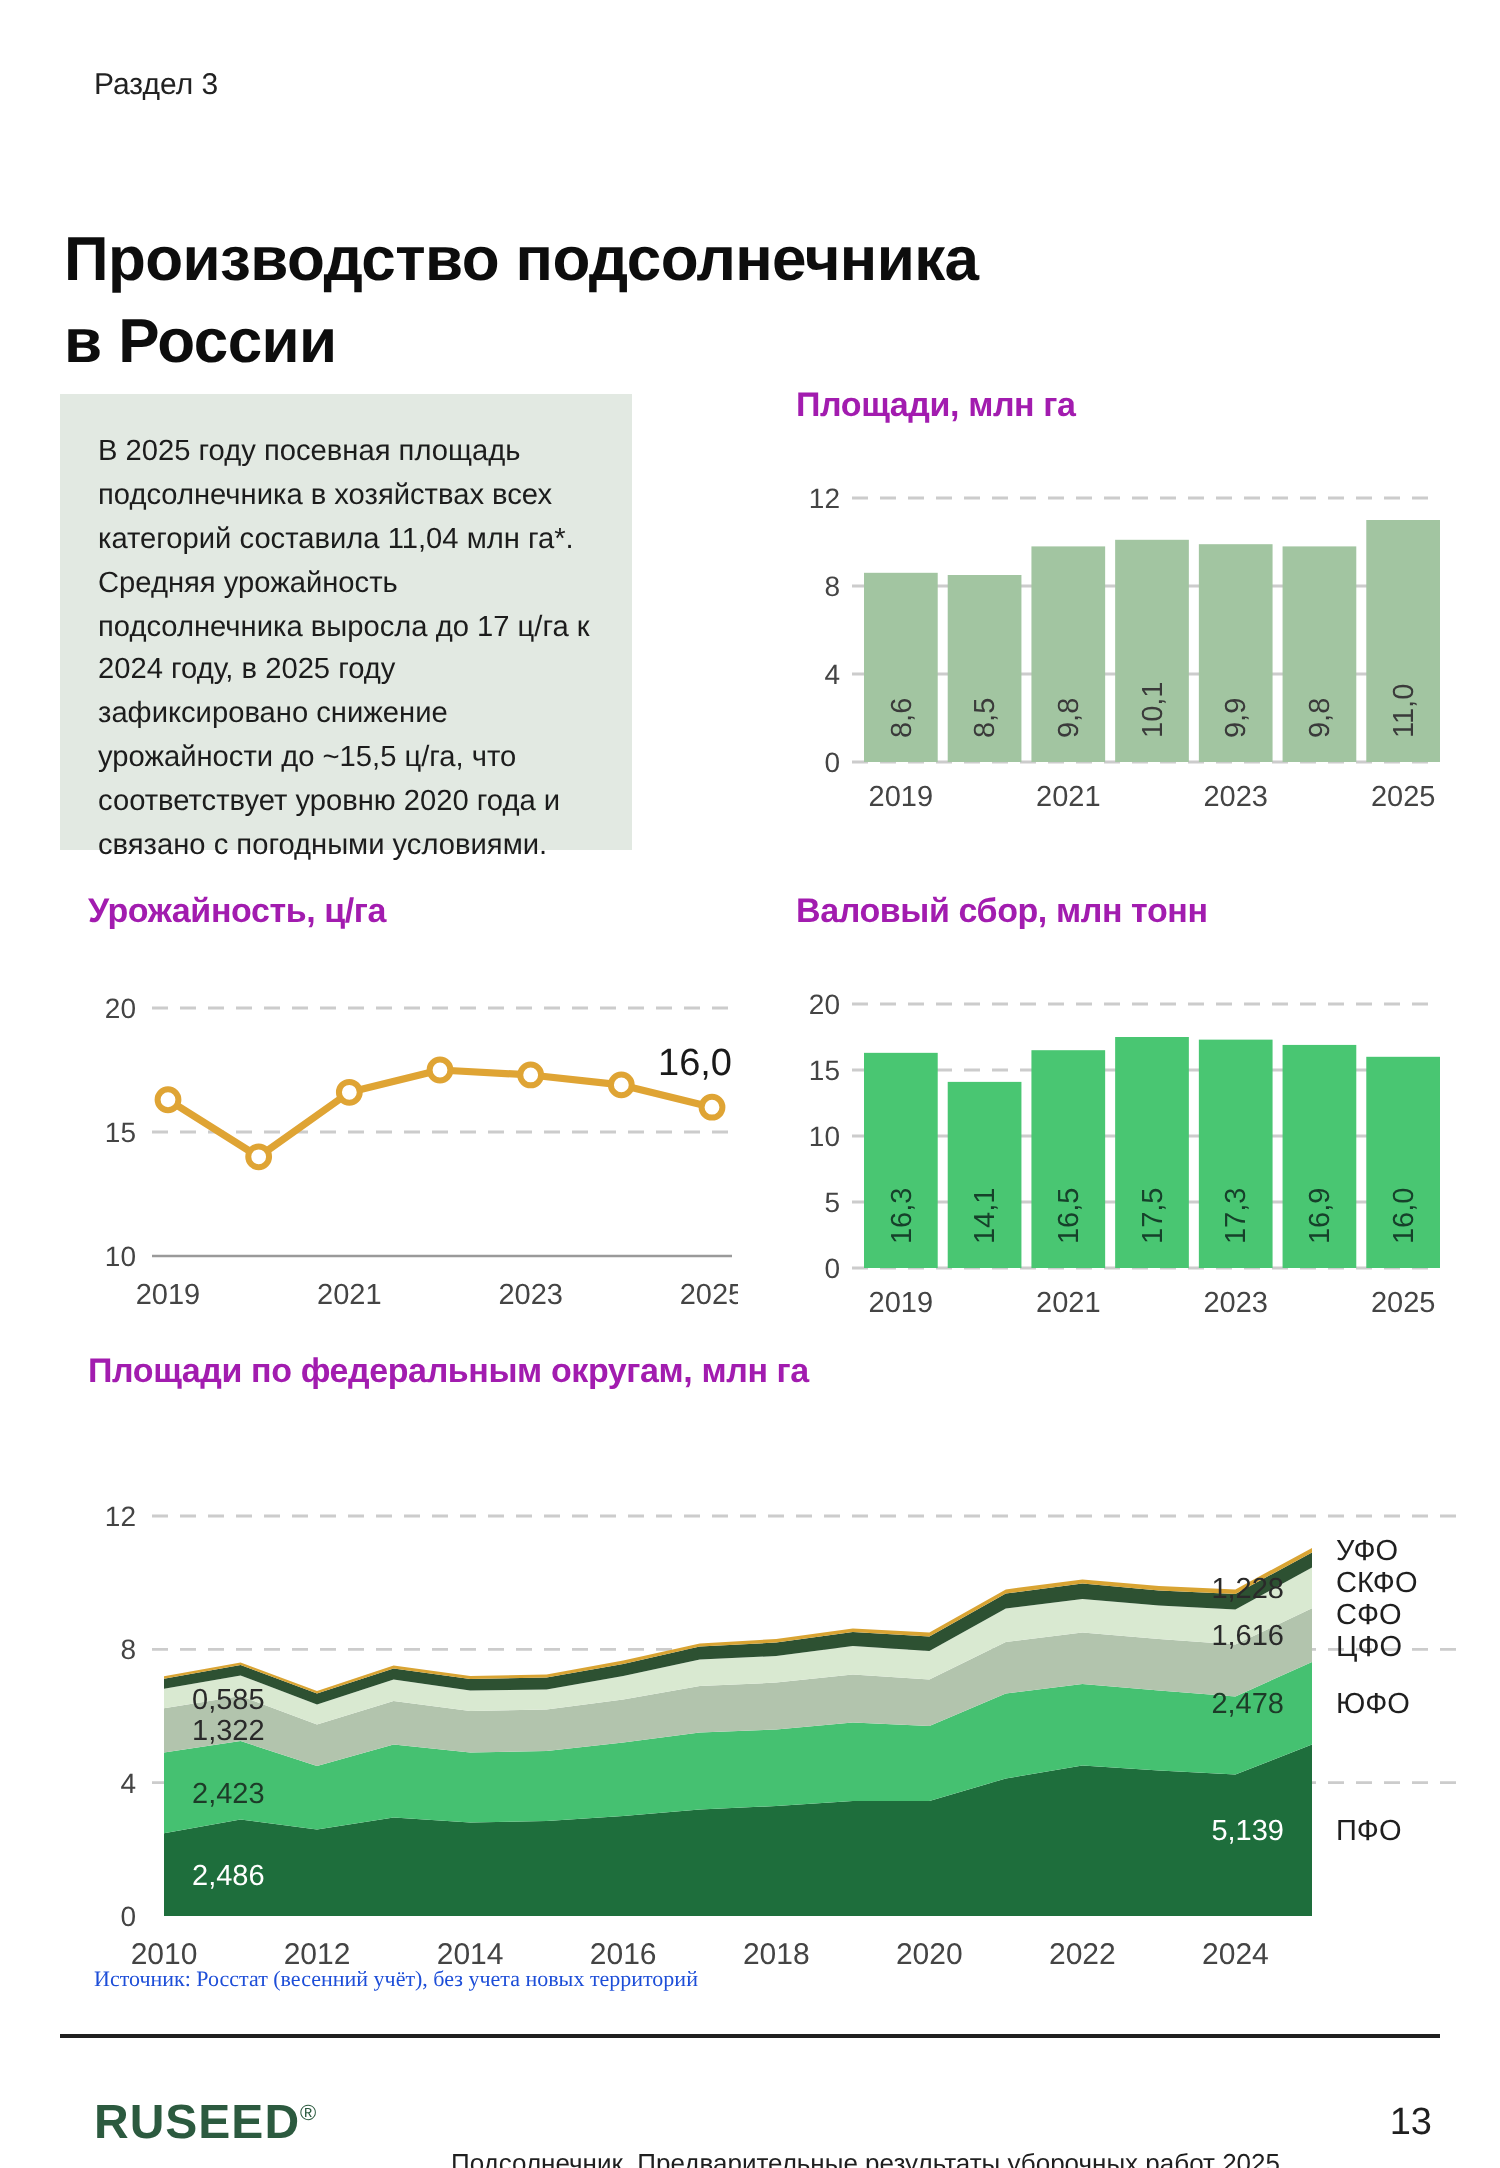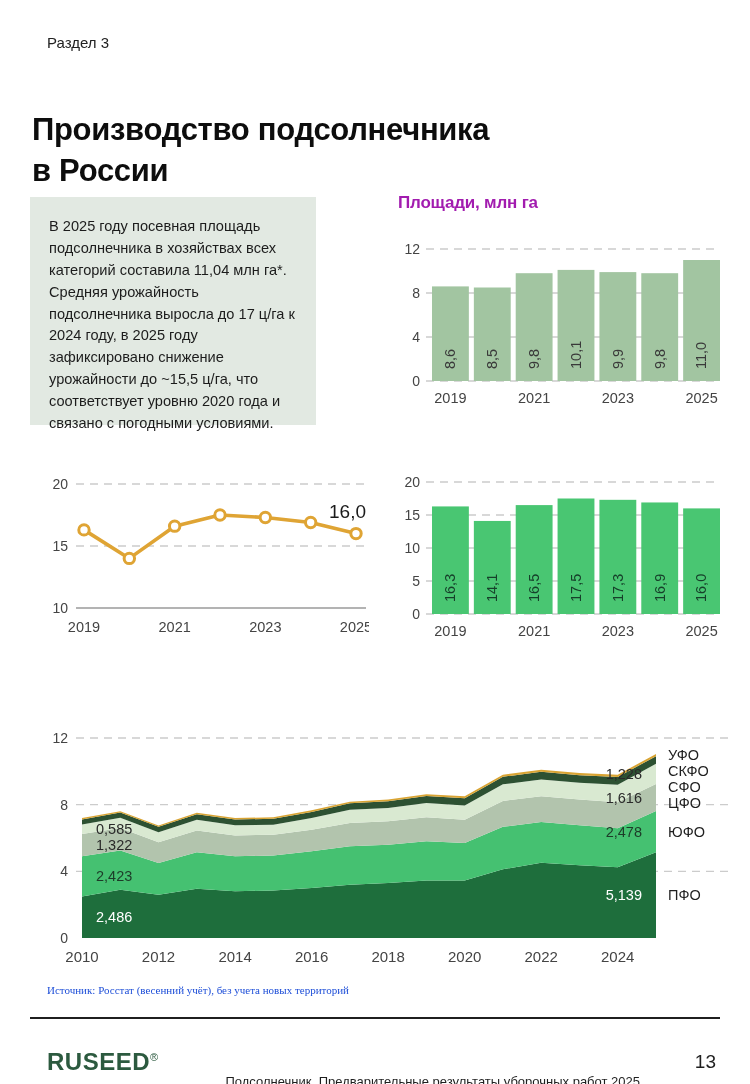--- a/index.html
+++ b/index.html
@@ -73,20 +73,21 @@
         <rect x="285.1428571428571" y="37" width="36.857142857142854" height="121" fill="#a2c5a1"></rect>
         <text x="304.57142857142856" y="146" font-size="14.5" fill="#3a3a3a" transform="rotate(-90 304.57142857142856 146)" text-anchor="start" dominant-baseline="middle">11,0</text>
         <text x="52.42857142857143" y="180" text-anchor="middle" font-size="14.5" fill="#444444">2019</text>
         <text x="136.14285714285714" y="180" text-anchor="middle" font-size="14.5" fill="#444444">2021</text>
         <text x="219.85714285714283" y="180" text-anchor="middle" font-size="14.5" fill="#444444">2023</text>
         <text x="303.57142857142856" y="180" text-anchor="middle" font-size="14.5" fill="#444444">2025</text>
       </svg>
   </div>
 
   <div class="chart-block" id="chart-yield">
+    <h3>Урожайность, ц/га</h3>
     <svg width="325" height="188">
         <line x1="32" y1="152" x2="322" y2="152" stroke="#9a9a9a" stroke-width="1.3" stroke-dasharray="none"></line>
         <text x="24" y="157" text-anchor="end" font-size="14" fill="#444444">10</text>
         <line x1="32" y1="90" x2="322" y2="90" stroke="#cccccc" stroke-width="1.4" stroke-dasharray="8 6"></line>
         <text x="24" y="95" text-anchor="end" font-size="14" fill="#444444">15</text>
         <line x1="32" y1="28" x2="322" y2="28" stroke="#cccccc" stroke-width="1.4" stroke-dasharray="8 6"></line>
         <text x="24" y="33" text-anchor="end" font-size="14" fill="#444444">20</text>
         <polyline points="40,73.87999999999998 85.33333333333334,102.4 130.66666666666669,70.15999999999998 176,59 221.33333333333334,61.47999999999999 266.66666666666663,66.44000000000003 312,77.60000000000001" fill="none" stroke="#dfa434" stroke-width="3.6" stroke-linejoin="round"></polyline>
         <circle cx="40" cy="73.87999999999998" r="5.2" fill="#ffffff" stroke="#dfa434" stroke-width="3"></circle>
         <circle cx="85.33333333333334" cy="102.4" r="5.2" fill="#ffffff" stroke="#dfa434" stroke-width="3"></circle>
@@ -97,20 +98,21 @@
         <circle cx="312" cy="77.60000000000001" r="5.2" fill="#ffffff" stroke="#dfa434" stroke-width="3"></circle>
         <text x="40" y="176" text-anchor="middle" font-size="14.5" fill="#444444">2019</text>
         <text x="130.66666666666669" y="176" text-anchor="middle" font-size="14.5" fill="#444444">2021</text>
         <text x="221.33333333333334" y="176" text-anchor="middle" font-size="14.5" fill="#444444">2023</text>
         <text x="312" y="176" text-anchor="middle" font-size="14.5" fill="#444444">2025</text>
         <text x="322" y="61.60000000000001" text-anchor="end" font-size="19" fill="#1a1a1a">16,0</text>
       </svg>
   </div>
 
   <div class="chart-block" id="chart-gross">
+    <h3>Валовый сбор, млн тонн</h3>
     <svg width="325" height="192">
         <line x1="28" y1="158" x2="322" y2="158" stroke="#cccccc" stroke-width="1.4" stroke-dasharray="8 6"></line>
         <text x="22" y="163" text-anchor="end" font-size="14" fill="#444444">0</text>
         <line x1="28" y1="125" x2="322" y2="125" stroke="#cccccc" stroke-width="1.4" stroke-dasharray="8 6"></line>
         <text x="22" y="130" text-anchor="end" font-size="14" fill="#444444">5</text>
         <line x1="28" y1="92" x2="322" y2="92" stroke="#cccccc" stroke-width="1.4" stroke-dasharray="8 6"></line>
         <text x="22" y="97" text-anchor="end" font-size="14" fill="#444444">10</text>
         <line x1="28" y1="59" x2="322" y2="59" stroke="#cccccc" stroke-width="1.4" stroke-dasharray="8 6"></line>
         <text x="22" y="64" text-anchor="end" font-size="14" fill="#444444">15</text>
         <line x1="28" y1="26" x2="322" y2="26" stroke="#cccccc" stroke-width="1.4" stroke-dasharray="8 6"></line>
@@ -130,20 +132,21 @@
         <rect x="285.1428571428571" y="52.39999999999999" width="36.857142857142854" height="105.60000000000001" fill="#49c672"></rect>
         <text x="304.57142857142856" y="146" font-size="14.5" fill="#16402a" transform="rotate(-90 304.57142857142856 146)" text-anchor="start" dominant-baseline="middle">16,0</text>
         <text x="52.42857142857143" y="180" text-anchor="middle" font-size="14.5" fill="#444444">2019</text>
         <text x="136.14285714285714" y="180" text-anchor="middle" font-size="14.5" fill="#444444">2021</text>
         <text x="219.85714285714283" y="180" text-anchor="middle" font-size="14.5" fill="#444444">2023</text>
         <text x="303.57142857142856" y="180" text-anchor="middle" font-size="14.5" fill="#444444">2025</text>
       </svg>
   </div>
 
   <div class="chart-block" id="chart-fo">
+    <h3>Площади по федеральным округам, млн га</h3>
     <svg width="692" height="292">
         <text x="24" y="257" text-anchor="end" font-size="14" fill="#444444">0</text>
         <line x1="32" y1="185.33333333333334" x2="684" y2="185.33333333333334" stroke="#cccccc" stroke-width="1.4" stroke-dasharray="8 6"></line>
         <text x="24" y="190.33333333333334" text-anchor="end" font-size="14" fill="#444444">4</text>
         <line x1="32" y1="118.66666666666669" x2="684" y2="118.66666666666669" stroke="#cccccc" stroke-width="1.4" stroke-dasharray="8 6"></line>
         <text x="24" y="123.66666666666669" text-anchor="end" font-size="14" fill="#444444">8</text>
         <line x1="32" y1="52" x2="684" y2="52" stroke="#cccccc" stroke-width="1.4" stroke-dasharray="8 6"></line>
         <text x="24" y="57" text-anchor="end" font-size="14" fill="#444444">12</text>
         <path d="M38.0,210.6 L76.3,203.7 L114.5,208.7 L152.8,202.8 L191.1,205.3 L229.3,204.5 L267.6,202.0 L305.9,198.7 L344.1,197.0 L382.4,194.5 L420.7,194.5 L458.9,183.3 L497.2,176.8 L535.5,179.3 L573.7,181.3 L612.0,166.3 L612.0,252.0 L573.7,252.0 L535.5,252.0 L497.2,252.0 L458.9,252.0 L420.7,252.0 L382.4,252.0 L344.1,252.0 L305.9,252.0 L267.6,252.0 L229.3,252.0 L191.1,252.0 L152.8,252.0 L114.5,252.0 L76.3,252.0 L38.0,252.0 Z" fill="#1e6e3c"></path>
         <path d="M38.0,170.2 L76.3,164.5 L114.5,177.0 L152.8,166.2 L191.1,170.3 L229.3,169.5 L267.6,165.3 L305.9,160.3 L344.1,158.7 L382.4,155.3 L420.7,157.0 L458.9,140.8 L497.2,136.0 L535.5,139.3 L573.7,142.2 L612.0,125.0 L612.0,166.3 L573.7,181.3 L535.5,179.3 L497.2,176.8 L458.9,183.3 L420.7,194.5 L382.4,194.5 L344.1,197.0 L305.9,198.7 L267.6,202.0 L229.3,204.5 L191.1,205.3 L152.8,202.8 L114.5,208.7 L76.3,203.7 L38.0,210.6 Z" fill="#45c171"></path>

